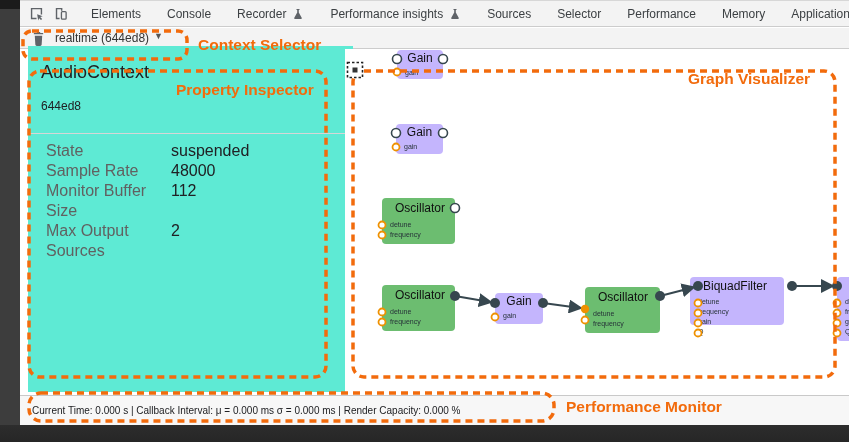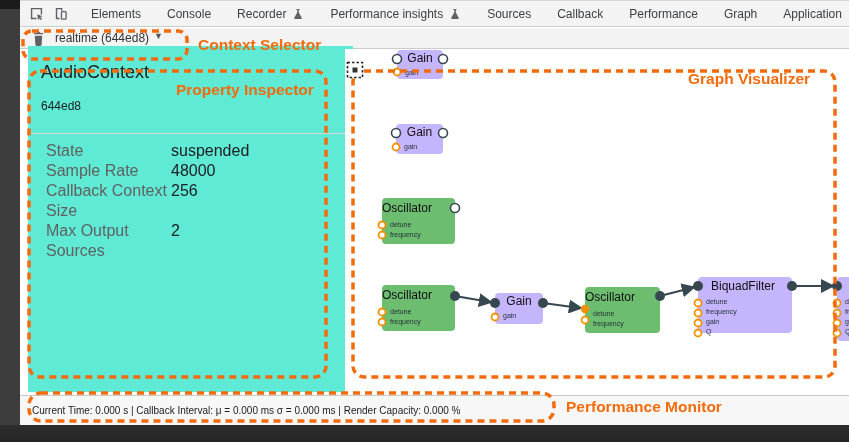--- a/index.html
+++ b/index.html
@@ -30,21 +30,21 @@
   .prow{display:flex;font-size:16px;line-height:20px;}
   .plabel{width:125px;color:#616161;}
   .pval{color:#202124;}
   
   .graph{position:absolute;left:325px;top:49px;width:504px;height:346px;background:#fff;overflow:hidden;}
   .node{position:absolute;border-radius:4px;z-index:1;}
   .node.blue{background:#c4b5fd;}
   .node.green{background:#6cbd70;}
   .nt{font-size:12px;font-weight:500;color:#101010;white-space:nowrap;}
   .h16{height:16px;line-height:17px;text-align:center;}
-  .h20{height:20px;line-height:21px;padding-left:0;}
+  .h20{height:20px;line-height:21px;padding-left:13px;}
   .h18{height:18px;line-height:19px;padding-left:13px;}
   .np{font-size:7px;line-height:10px;padding-left:8px;color:#263238;white-space:nowrap;}
   .npad{padding-top:2px;}
   .gsvg{position:absolute;left:0;top:0;z-index:2;pointer-events:none;}
   
   .perfbar{position:absolute;left:0;top:395px;width:829px;height:30px;background:#f7f7f7;
     border-top:1px solid #c9c9c9;display:flex;align-items:center;box-sizing:border-box;}
   .perftext{font-size:10px;color:#202124;padding-left:12px;white-space:nowrap;}
   
   .ann-overlay{position:absolute;left:0;top:0;z-index:50;pointer-events:none;}
@@ -92,27 +92,27 @@
       <span class="flask">
           <svg width="12" height="12" viewBox="0 0 12 12">
             <path d="M4.5 1h3v1h-.7v2.6l2.9 5.1c.3.6-.1 1.3-.8 1.3H3.1c-.7 0-1.1-.7-.8-1.3l2.9-5.1V2h-.7z" fill="#5f6368"></path>
           </svg>
         </span>
     </div>
     <div class="tab">
         <span>Sources</span>
       </div>
     <div class="tab">
-        <span>Callback</span>
+        <span>Selector</span>
       </div>
     <div class="tab">
         <span>Performance</span>
       </div>
     <div class="tab">
-        <span>Graph</span>
+        <span>Memory</span>
       </div>
     <div class="tab">
         <span>Application</span>
       </div>
   </div>
 
   <div class="ctxbar">
     <div class="trash">
       <svg width="13" height="15" viewBox="0 0 14 16">
           <path d="M5.5 1h3l.6 1H12v1.5H2V2h2.9zM3 5h8l-.6 9.4c-.05.9-.7 1.6-1.5 1.6H5.1c-.8 0-1.45-.7-1.5-1.6z" fill="#5f6368"></path>
@@ -131,22 +131,22 @@
     <div class="prows">
       <div class="prow">
         <div class="plabel">State</div>
         <div class="pval">suspended</div>
       </div>
       <div class="prow">
         <div class="plabel">Sample Rate</div>
         <div class="pval">48000</div>
       </div>
       <div class="prow">
-        <div class="plabel">Callback Context Size</div>
-        <div class="pval">256</div>
+        <div class="plabel">Monitor Buffer Size</div>
+        <div class="pval">112</div>
       </div>
       <div class="prow">
         <div class="plabel">Max Output Sources</div>
         <div class="pval">2</div>
       </div>
     </div>
   </div>
 
   <div class="graph">
     <div class="node blue" style="left:52px;top:1px;width:46px;height:29px">
@@ -181,21 +181,21 @@
           <div class="np">gain</div>
         </div>
     </div>
     <div class="node green" style="left:240px;top:238px;width:75px;height:46px">
       <div class="nt h20">Oscillator</div>
       <div class="npad">
         <div class="np">detune</div>
         <div class="np">frequency</div>
       </div>
     </div>
-    <div class="node blue" style="left:353px;top:228px;width:94px;height:56px">
+    <div class="node blue" style="left:345px;top:228px;width:94px;height:48px">
       <div class="nt h18">BiquadFilter</div>
       <div class="npad">
         <div class="np">detune</div>
         <div class="np">frequency</div>
         <div class="np">gain</div>
         <div class="np">Q</div>
       </div>
     </div>
     <div class="node blue" style="left:492px;top:228px;width:94px;height:64px">
       <div class="nt h18">BiquadFilter</div>

